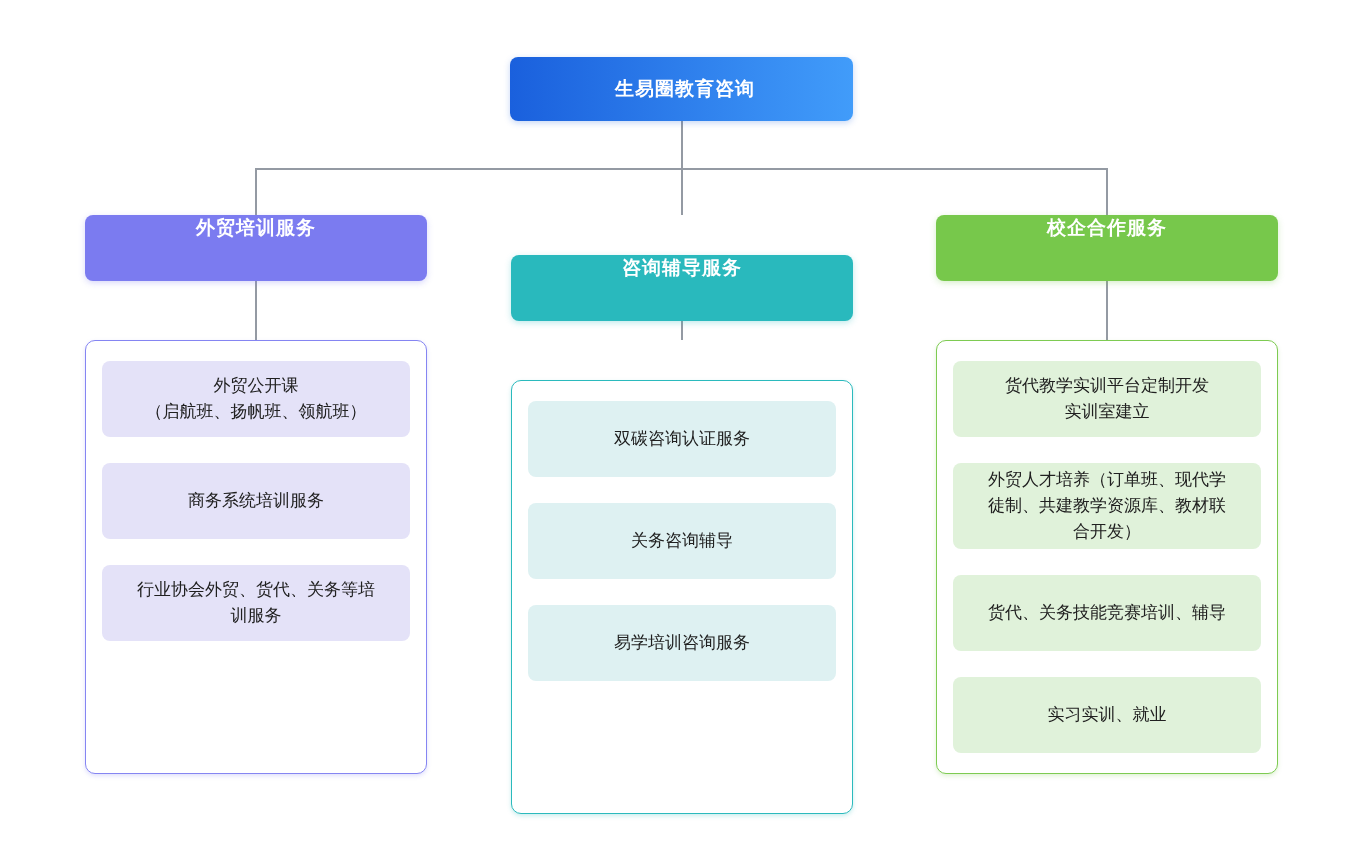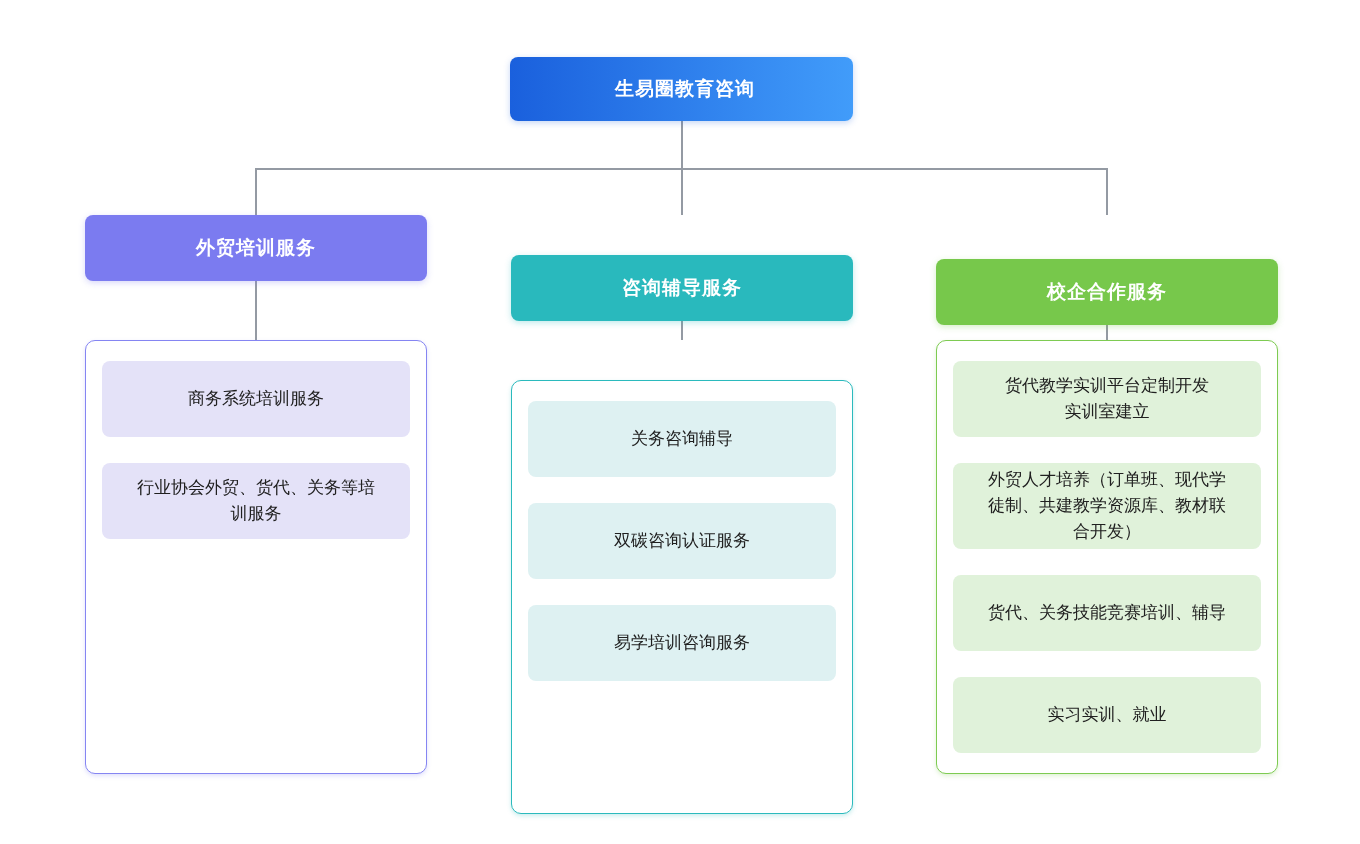--- a/index.html
+++ b/index.html
@@ -8,24 +8,24 @@
 
   
   .node{position:absolute;border-radius:8px;display:flex;align-items:center;justify-content:center;
         box-sizing:border-box;}
   .root-node{left:510px;top:57px;width:343px;height:64px;
         background:linear-gradient(90deg,#1a60dd 0%,#419cfa 100%);
         box-shadow:0 2px 6px rgba(26,96,221,.25);padding-left:7px;}
   .root-node .label, .branch-header .label{color:#ffffff;font-weight:bold;font-size:19px;letter-spacing:1px;}
 
   .branch-header{position:absolute;top:215px;width:342px;height:66px;border-radius:8px;
-        display:flex;align-items:center;justify-content:center;box-sizing:border-box;}
+        display:flex;justify-content:center;box-sizing:border-box;}
   .b0 .branch-header{background:#7b7bf0;box-shadow:0 2px 6px rgba(123,123,240,.3);}
   .b1 .branch-header{background:#29b9bd;box-shadow:0 2px 6px rgba(41,185,189,.3);}
-  .b2 .branch-header{background:#77c84b;box-shadow:0 2px 6px rgba(119,200,75,.3);margin-top:44px;}
+  .b2 .branch-header{background:#77c84b;box-shadow:0 2px 6px rgba(119,200,75,.3);}
 
   .branch-container{position:absolute;top:340px;width:342px;height:434px;background:#ffffff;
         border-radius:10px;box-sizing:border-box;display:flex;flex-direction:column;
         gap:26px;padding:20px 16px;}
   .b0 .branch-container{border:1.5px solid #8585f2;box-shadow:0 2px 4px rgba(133,133,242,.25);}
   .b1 .branch-container{border:1.5px solid #2bbabd;box-shadow:0 2px 4px rgba(43,186,189,.25);}
   .b2 .branch-container{border:1.5px solid #7ecb52;box-shadow:0 2px 4px rgba(126,203,82,.25);}
 
   .leaf{border-radius:8px;min-height:76px;display:flex;align-items:center;justify-content:center;
         padding:6px 10px;box-sizing:border-box;}
@@ -68,39 +68,43 @@
   <div class="node root-node">
     <span class="label">生易圈教育咨询</span>
   </div>
 
   <div class="branch b0 pos0">
     <div class="branch-header">
       <span class="label">外贸培训服务</span>
     </div>
     <div class="branch-container">
       <div class="leaf">
+        <span class="label">外贸公开课
+（启航班、扬帆班、领航班）</span>
+      </div>
+      <div class="leaf">
         <span class="label">商务系统培训服务</span>
       </div>
       <div class="leaf">
         <span class="label">行业协会外贸、货代、关务等培
 训服务</span>
       </div>
     </div>
   </div>
 
   <div class="branch b1 pos1">
     <div class="branch-header">
       <span class="label">咨询辅导服务</span>
     </div>
     <div class="branch-container">
       <div class="leaf">
-        <span class="label">关务咨询辅导</span>
+        <span class="label">双碳咨询认证服务</span>
       </div>
       <div class="leaf">
-        <span class="label">双碳咨询认证服务</span>
+        <span class="label">关务咨询辅导</span>
       </div>
       <div class="leaf">
         <span class="label">易学培训咨询服务</span>
       </div>
     </div>
   </div>
 
   <div class="branch b2 pos2">
     <div class="branch-header">
       <span class="label">校企合作服务</span>

